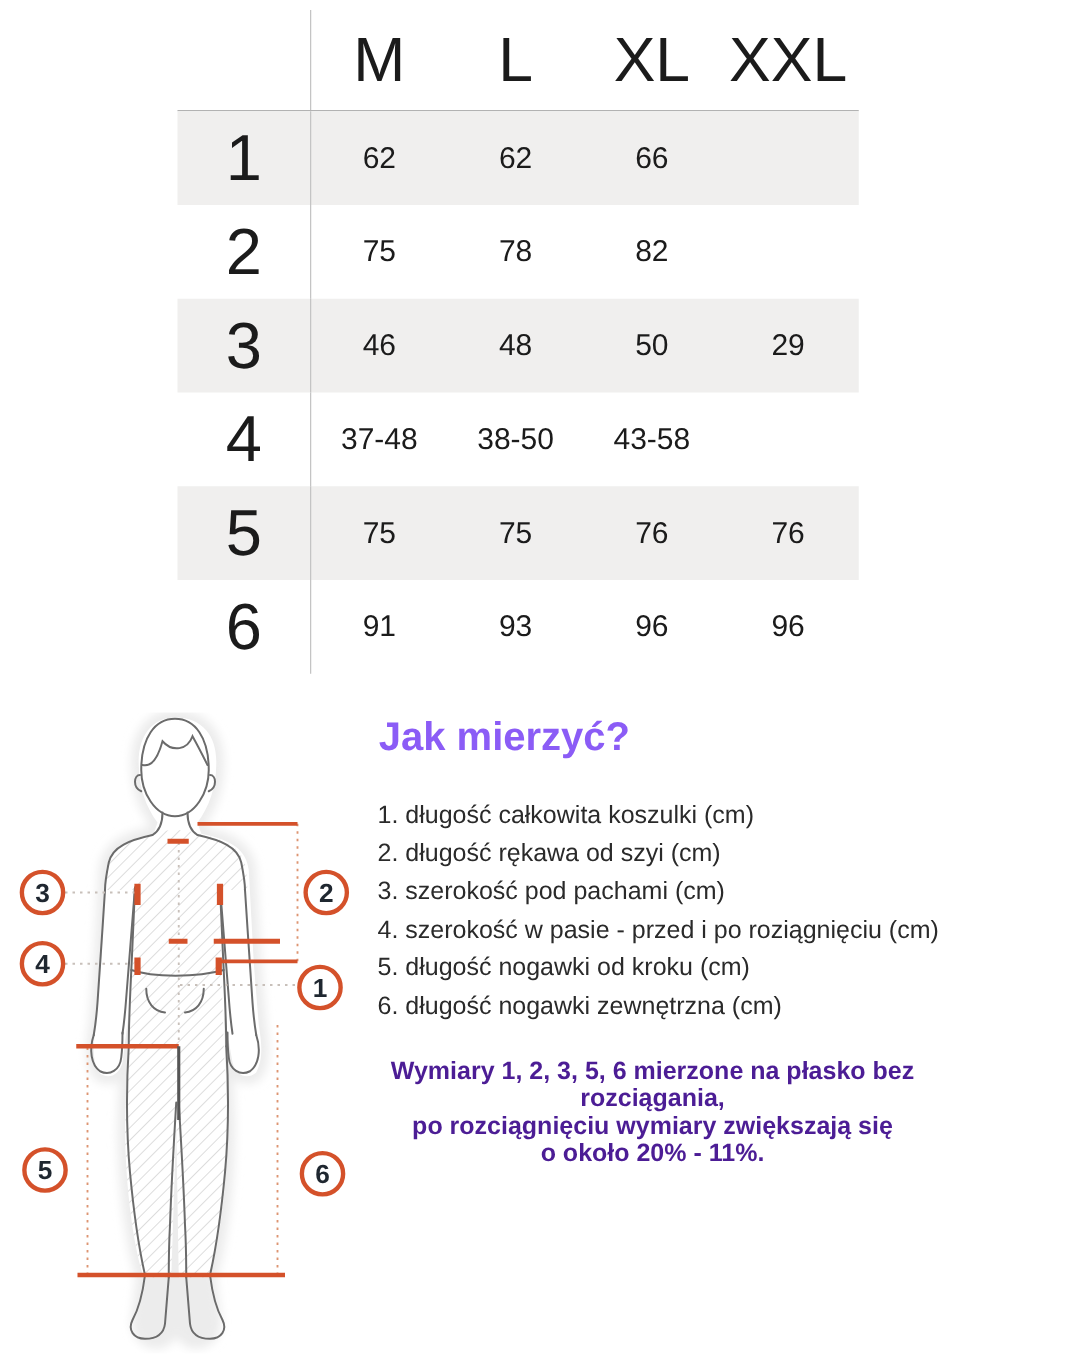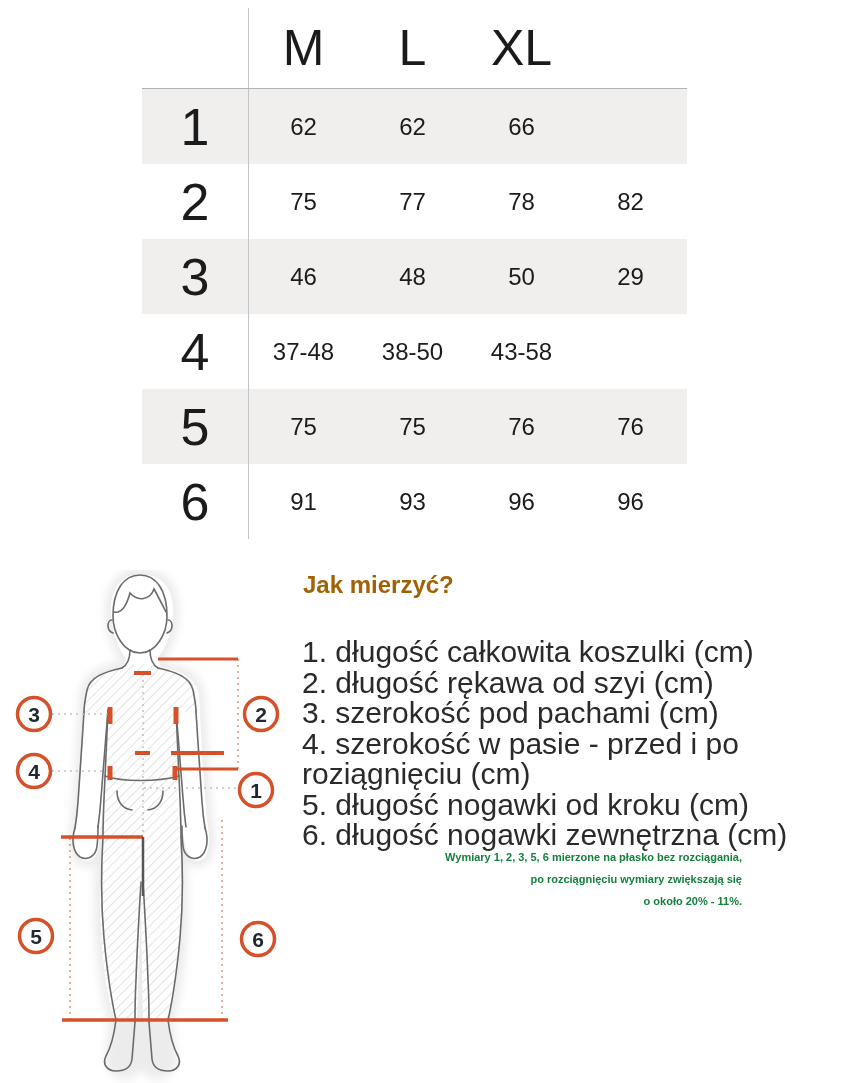--- a/index.html
+++ b/index.html
@@ -12,52 +12,52 @@
   .size-table { position:absolute; left:142px; top:8px; width:545px; }
   .thead { display:flex; height:80px; border-bottom:1px solid #b2b2b2; }
   .trow  { display:flex; height:75px; }
   .striped { background:#f0efee; }
   .cell { display:flex; align-items:center; justify-content:center; }
   .cell.first { width:106px; border-right:1px solid #c4c4c4; font-size:52px; font-weight:400; }
   .cell.data  { width:109px; font-size:24px; }
   .thead .cell.data { font-size:50px; }
 
   
-  .guide-title { position:absolute; left:303px; top:571px; font-size:24px; font-weight:bold; color:#a16207; }
-  .guide-list  { position:absolute; left:302px; top:637px; font-size:30px; line-height:30.5px; color:#2a2a2a; }
-  .guide-note  { position:absolute; left:302px; top:846px; width:440px; text-align:right;
-                 font-weight:bold; font-size:11px; line-height:22px; color:#15803d; }
+  .guide-title { position:absolute; left:303px; top:571px; font-size:32px; font-weight:bold; color:#8b5cf6; }
+  .guide-list  { position:absolute; left:302px; top:637px; font-size:20px; line-height:30.5px; color:#2a2a2a; }
+  .guide-note  { position:absolute; left:302px; top:846px; width:440px; text-align:center;
+                 font-weight:bold; font-size:20px; line-height:22px; color:#4c1d95; }
 
   
   .figure-wrap { position:absolute; left:0; top:570px; width:300px; height:513px; }
   svg { display:block; }
 </style>
 </head>
 <body>
 
 <div class="canvas">
 
   <div class="size-table">
     <div class="thead">
       <div class="cell first"></div>
       <div class="cell data">M</div>
       <div class="cell data">L</div>
       <div class="cell data">XL</div>
+      <div class="cell data">XXL</div>
     </div>
 
     <div class="trow striped">
       <div class="cell first">1</div>
       <div class="cell data">62</div>
       <div class="cell data">62</div>
       <div class="cell data">66</div>
     </div>
     <div class="trow">
       <div class="cell first">2</div>
       <div class="cell data">75</div>
-      <div class="cell data">77</div>
       <div class="cell data">78</div>
       <div class="cell data">82</div>
     </div>
     <div class="trow striped">
       <div class="cell first">3</div>
       <div class="cell data">46</div>
       <div class="cell data">48</div>
       <div class="cell data">50</div>
       <div class="cell data">29</div>
     </div>

